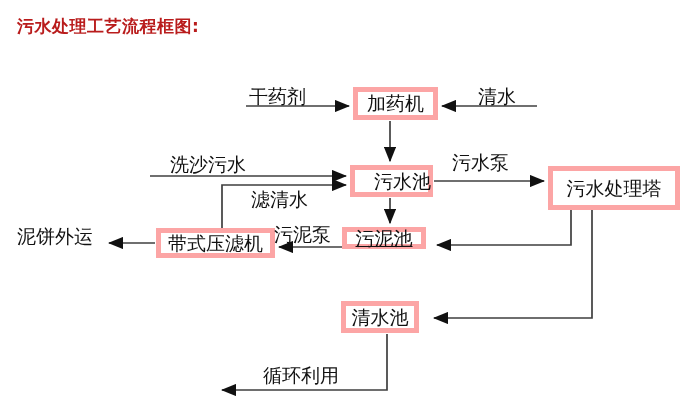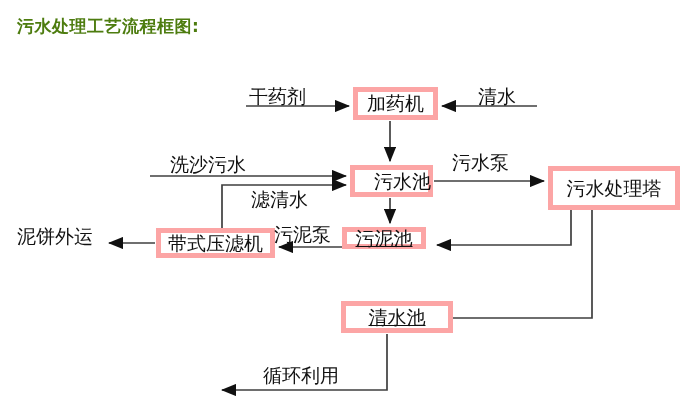--- a/index.html
+++ b/index.html
@@ -6,21 +6,21 @@
   #page{
     position:relative;
     width:700px;height:420px;
     background:#ffffff;
     font-family:"DejaVu Sans","Liberation Sans",sans-serif;
     color:#1a1a1a;
     overflow:hidden;
   }
   #title{
     position:absolute;left:17px;top:15px;
-    font-size:17px;font-weight:bold;color:#4d7c0f;
+    font-size:17px;font-weight:bold;color:#b91c1c;
     letter-spacing:0.5px;white-space:nowrap;
   }
   svg.wires{position:absolute;left:0;top:0;width:700px;height:420px;}
   .node{
     position:absolute;
     border:5px solid #fca5a5;
     background:#ffffff;
     display:flex;align-items:center;justify-content:center;
     font-size:19px;line-height:1;color:#111;
     box-sizing:border-box;white-space:nowrap;
@@ -63,21 +63,21 @@
   <div class="node" style="left:353px;top:87px;width:85px;height:33px;">加药机</div>
 
   <div class="node" style="left:350px;top:165px;width:83px;height:32px;padding-left:22px;">污水池</div>
 
   <div class="node" style="left:548px;top:166px;width:132px;height:44px;">污水处理塔</div>
 
   <div class="node" style="left:342px;top:227px;width:84px;height:22px;text-decoration:underline;">污泥池</div>
 
   <div class="node" style="left:156px;top:228px;width:119px;height:30px;">带式压滤机</div>
 
-  <div class="node" style="left:341px;top:301px;width:112px;height:32px;text-decoration:underline;">清水池</div>
+  <div class="node" style="left:341px;top:301px;width:78px;height:32px;">清水池</div>
 
   <div class="edge-label" style="left:249px;top:87px;">干药剂</div>
 
   <div class="edge-label" style="left:478px;top:87px;">清水</div>
 
   <div class="edge-label" style="left:170px;top:155px;">洗沙污水</div>
 
   <div class="edge-label" style="left:452px;top:153px;">污水泵</div>
 
   <div class="edge-label" style="left:251px;top:190px;">滤清水</div>

